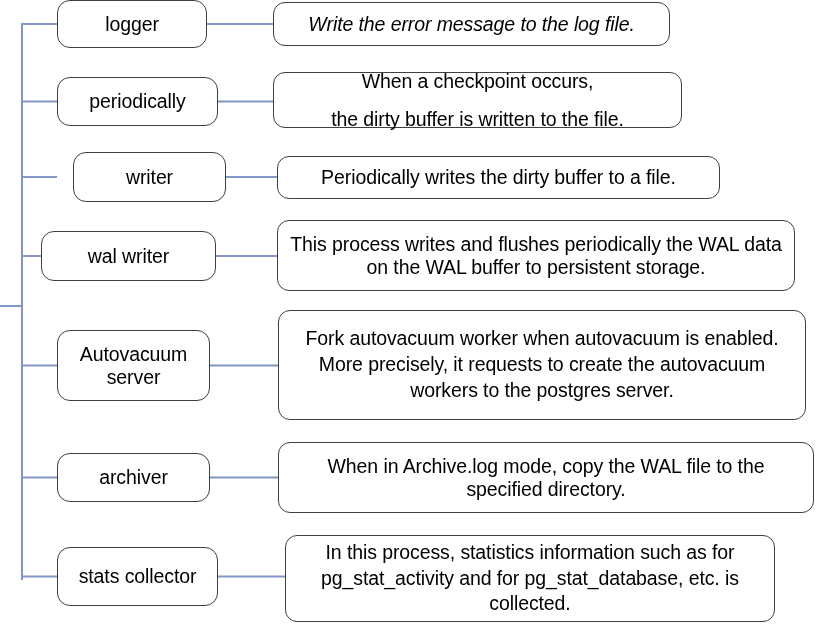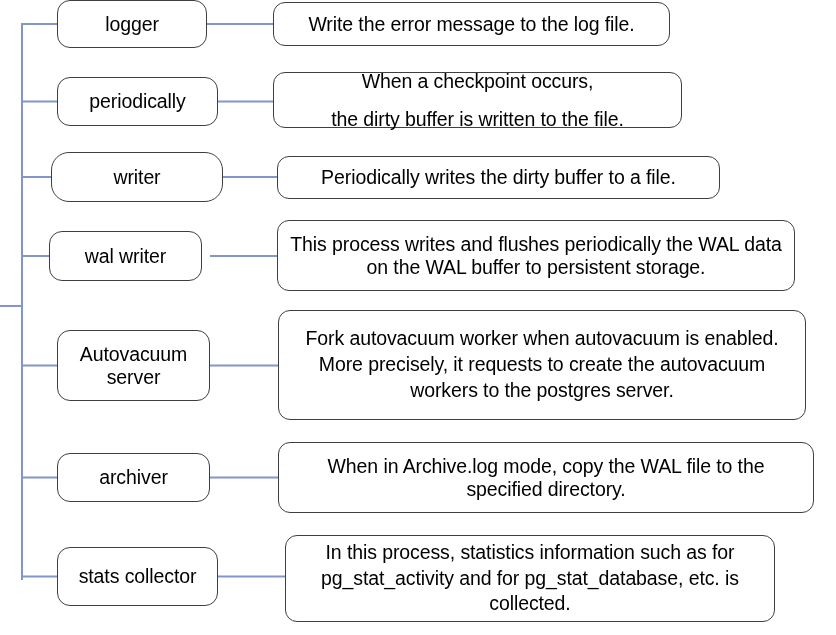--- a/index.html
+++ b/index.html
@@ -83,37 +83,37 @@
       <line x1="210" y1="365.5" x2="278" y2="365.5" stroke="#8296c8" stroke-width="2"></line>
       <line x1="22" y1="477.5" x2="57" y2="477.5" stroke="#8296c8" stroke-width="2"></line>
       <line x1="210" y1="477.5" x2="278" y2="477.5" stroke="#8296c8" stroke-width="2"></line>
       <line x1="22" y1="576.5" x2="57" y2="576.5" stroke="#8296c8" stroke-width="2"></line>
       <line x1="218" y1="576.5" x2="285" y2="576.5" stroke="#8296c8" stroke-width="2"></line>
     </svg>
   <div id="nodes-layer">
       <div class="node proc" style="left: 57px; top: 0px; width: 150px; height: 48px;">
         <span class="node-label">logger</span>
       </div>
-      <div class="node desc" style="left: 273px; top: 2px; width: 397px; height: 44px;">
+      <div class="node desc" style="left: 273px; top: 2px; width: 397px; height: 44px; font-style: italic;">
         <span class="node-label" style="padding: 0px 10px;">Write the error message to the log file.</span>
       </div>
       <div class="node proc" style="left: 57px; top: 77px; width: 161px; height: 49px;">
         <span class="node-label">periodically</span>
       </div>
       <div class="node desc wide-lines" style="left: 273px; top: 72px; width: 409px; height: 56px;">
         <span class="node-label" style="padding: 0px 10px;">When a checkpoint occurs,
 the dirty buffer is written to the file.</span>
       </div>
-      <div class="node proc" style="left: 51px; top: 152px; width: 172px; height: 50px; border-radius: 18px;">
+      <div class="node proc" style="left: 73px; top: 152px; width: 153px; height: 50px;">
         <span class="node-label">writer</span>
       </div>
       <div class="node desc" style="left: 277px; top: 156px; width: 443px; height: 43px;">
         <span class="node-label" style="padding: 0px 10px;">Periodically writes the dirty buffer to a file.</span>
       </div>
-      <div class="node proc" style="left: 49px; top: 231px; width: 153px; height: 50px;">
+      <div class="node proc" style="left: 41px; top: 231px; width: 175px; height: 50px;">
         <span class="node-label">wal writer</span>
       </div>
       <div class="node desc" style="left: 277px; top: 220px; width: 518px; height: 71px;">
         <span class="node-label" style="padding: 0px 10px;">This process writes and flushes periodically the WAL data on the WAL buffer to persistent storage.</span>
       </div>
       <div class="node proc" style="left: 57px; top: 330px; width: 153px; height: 71px;">
         <span class="node-label">Autovacuum
 server</span>
       </div>
       <div class="node desc tight" style="left: 278px; top: 310px; width: 528px; height: 110px;">

